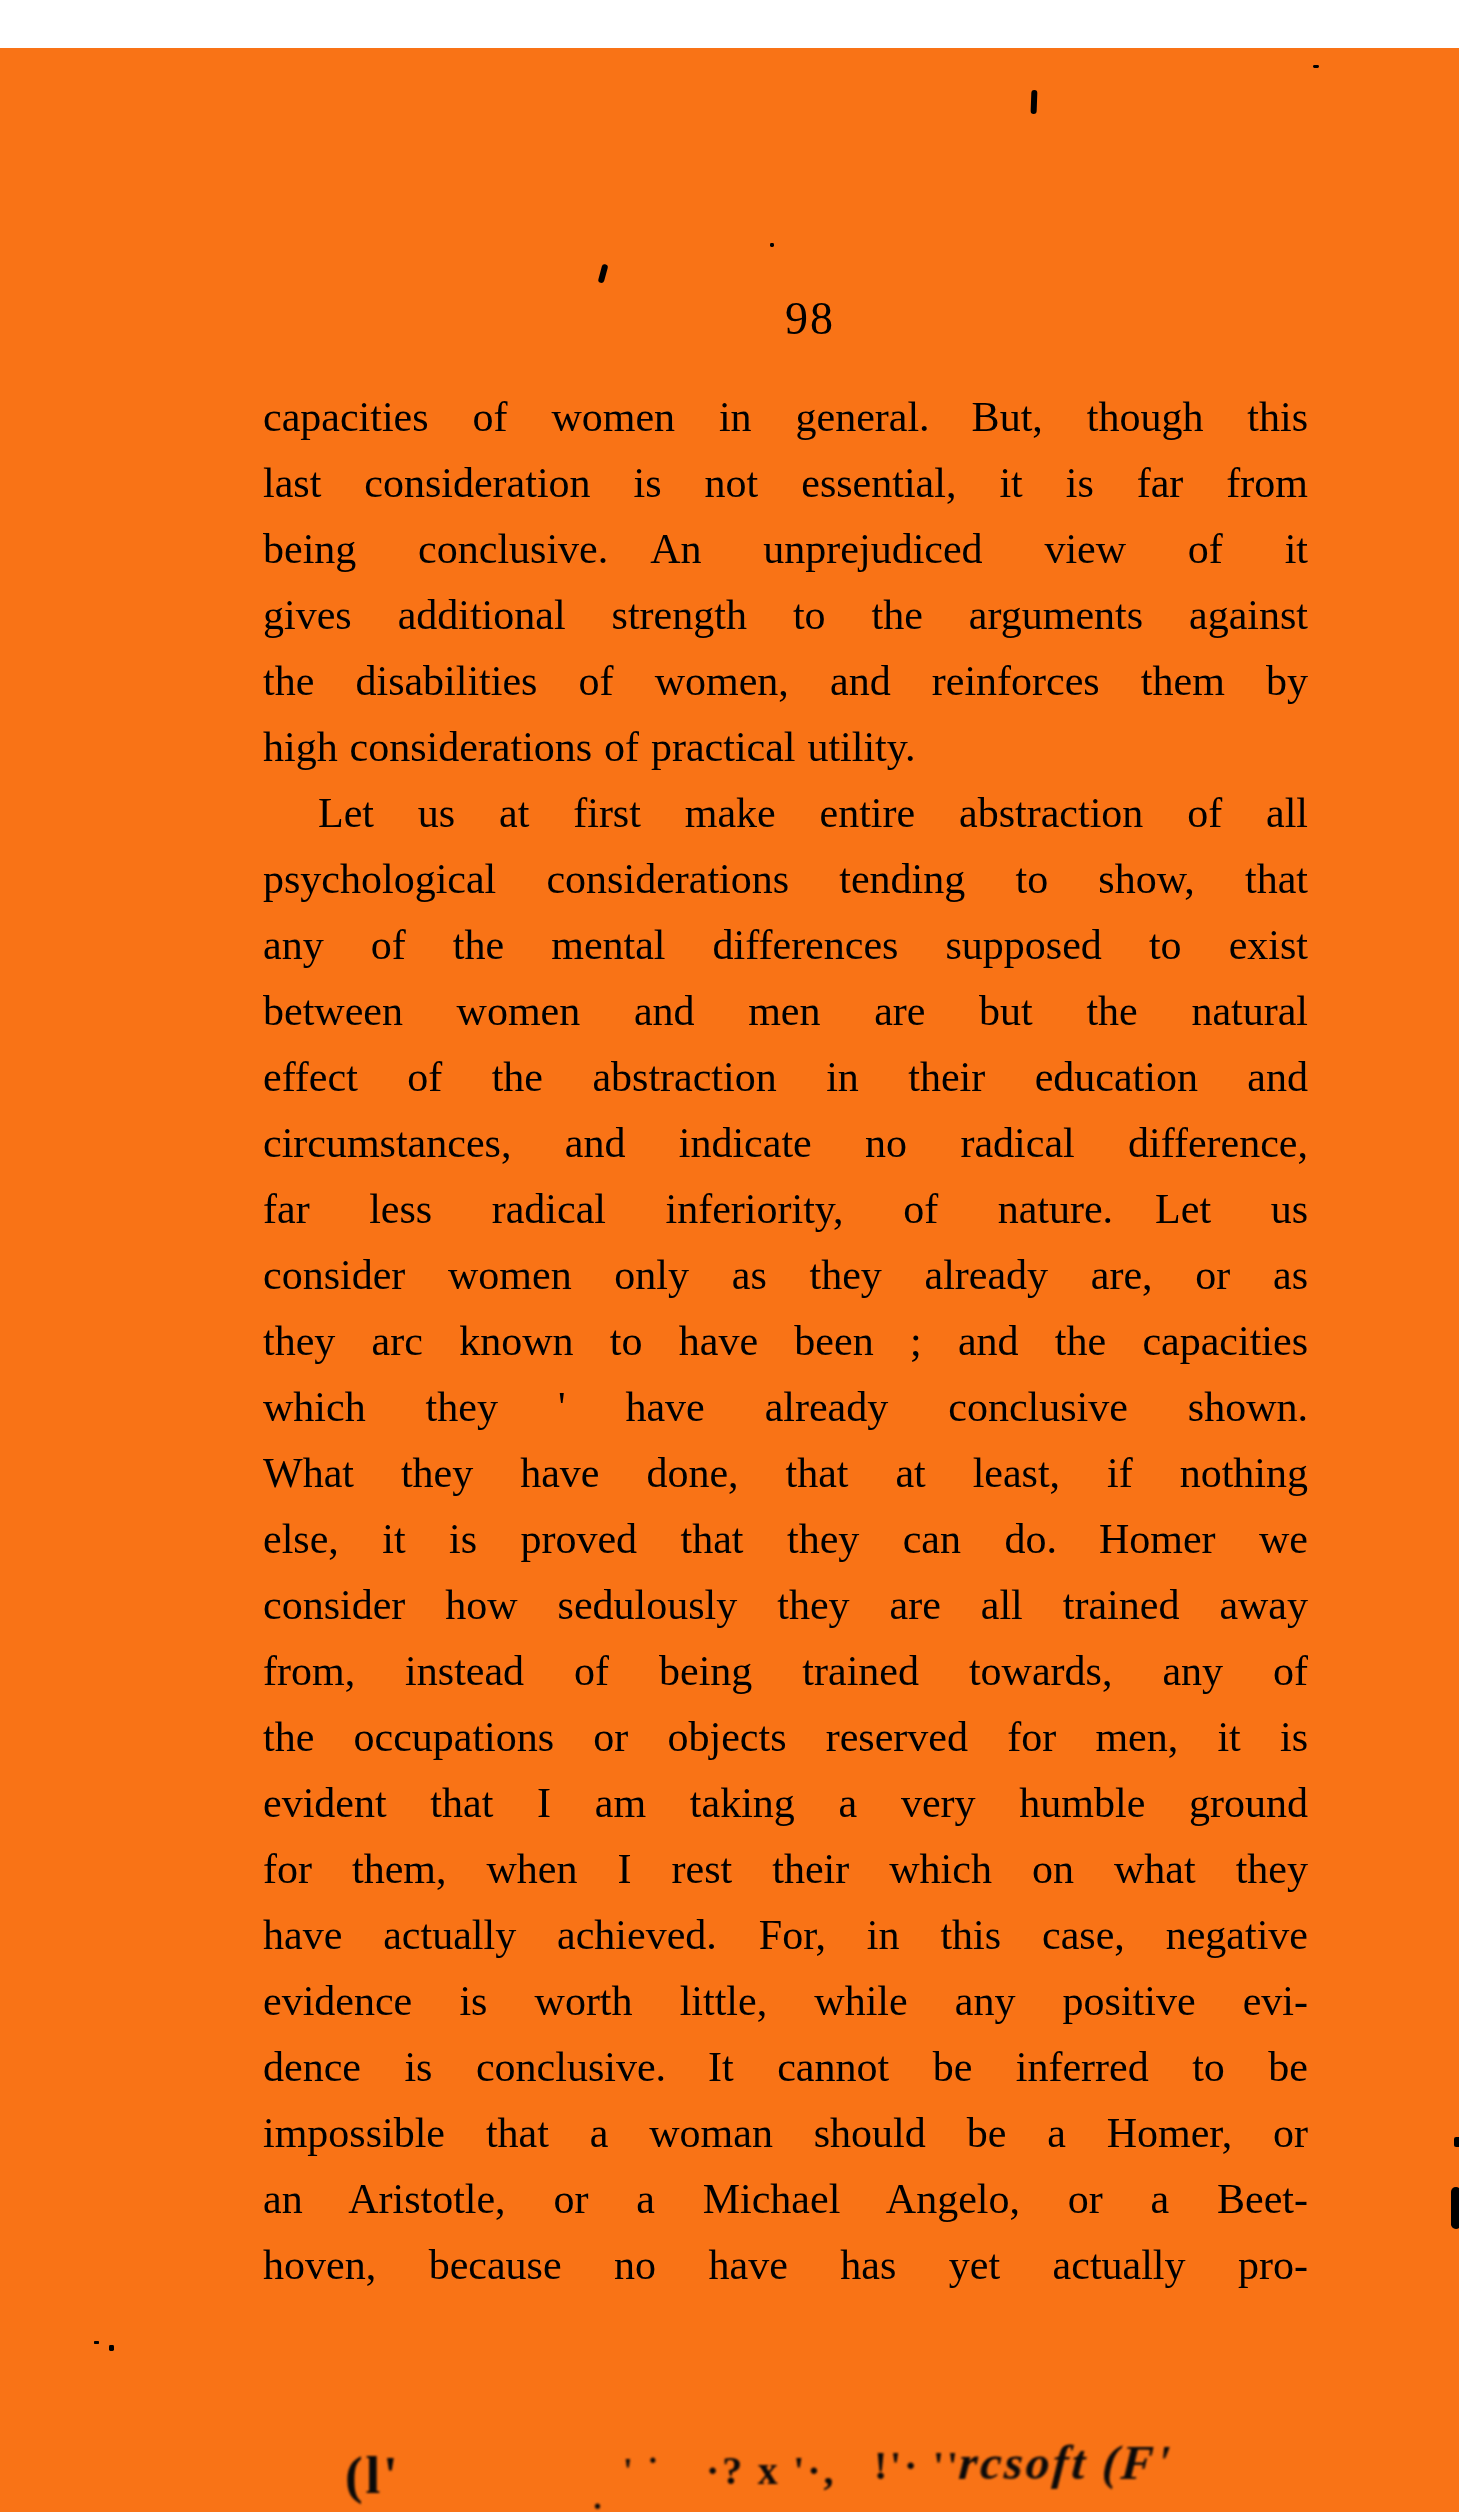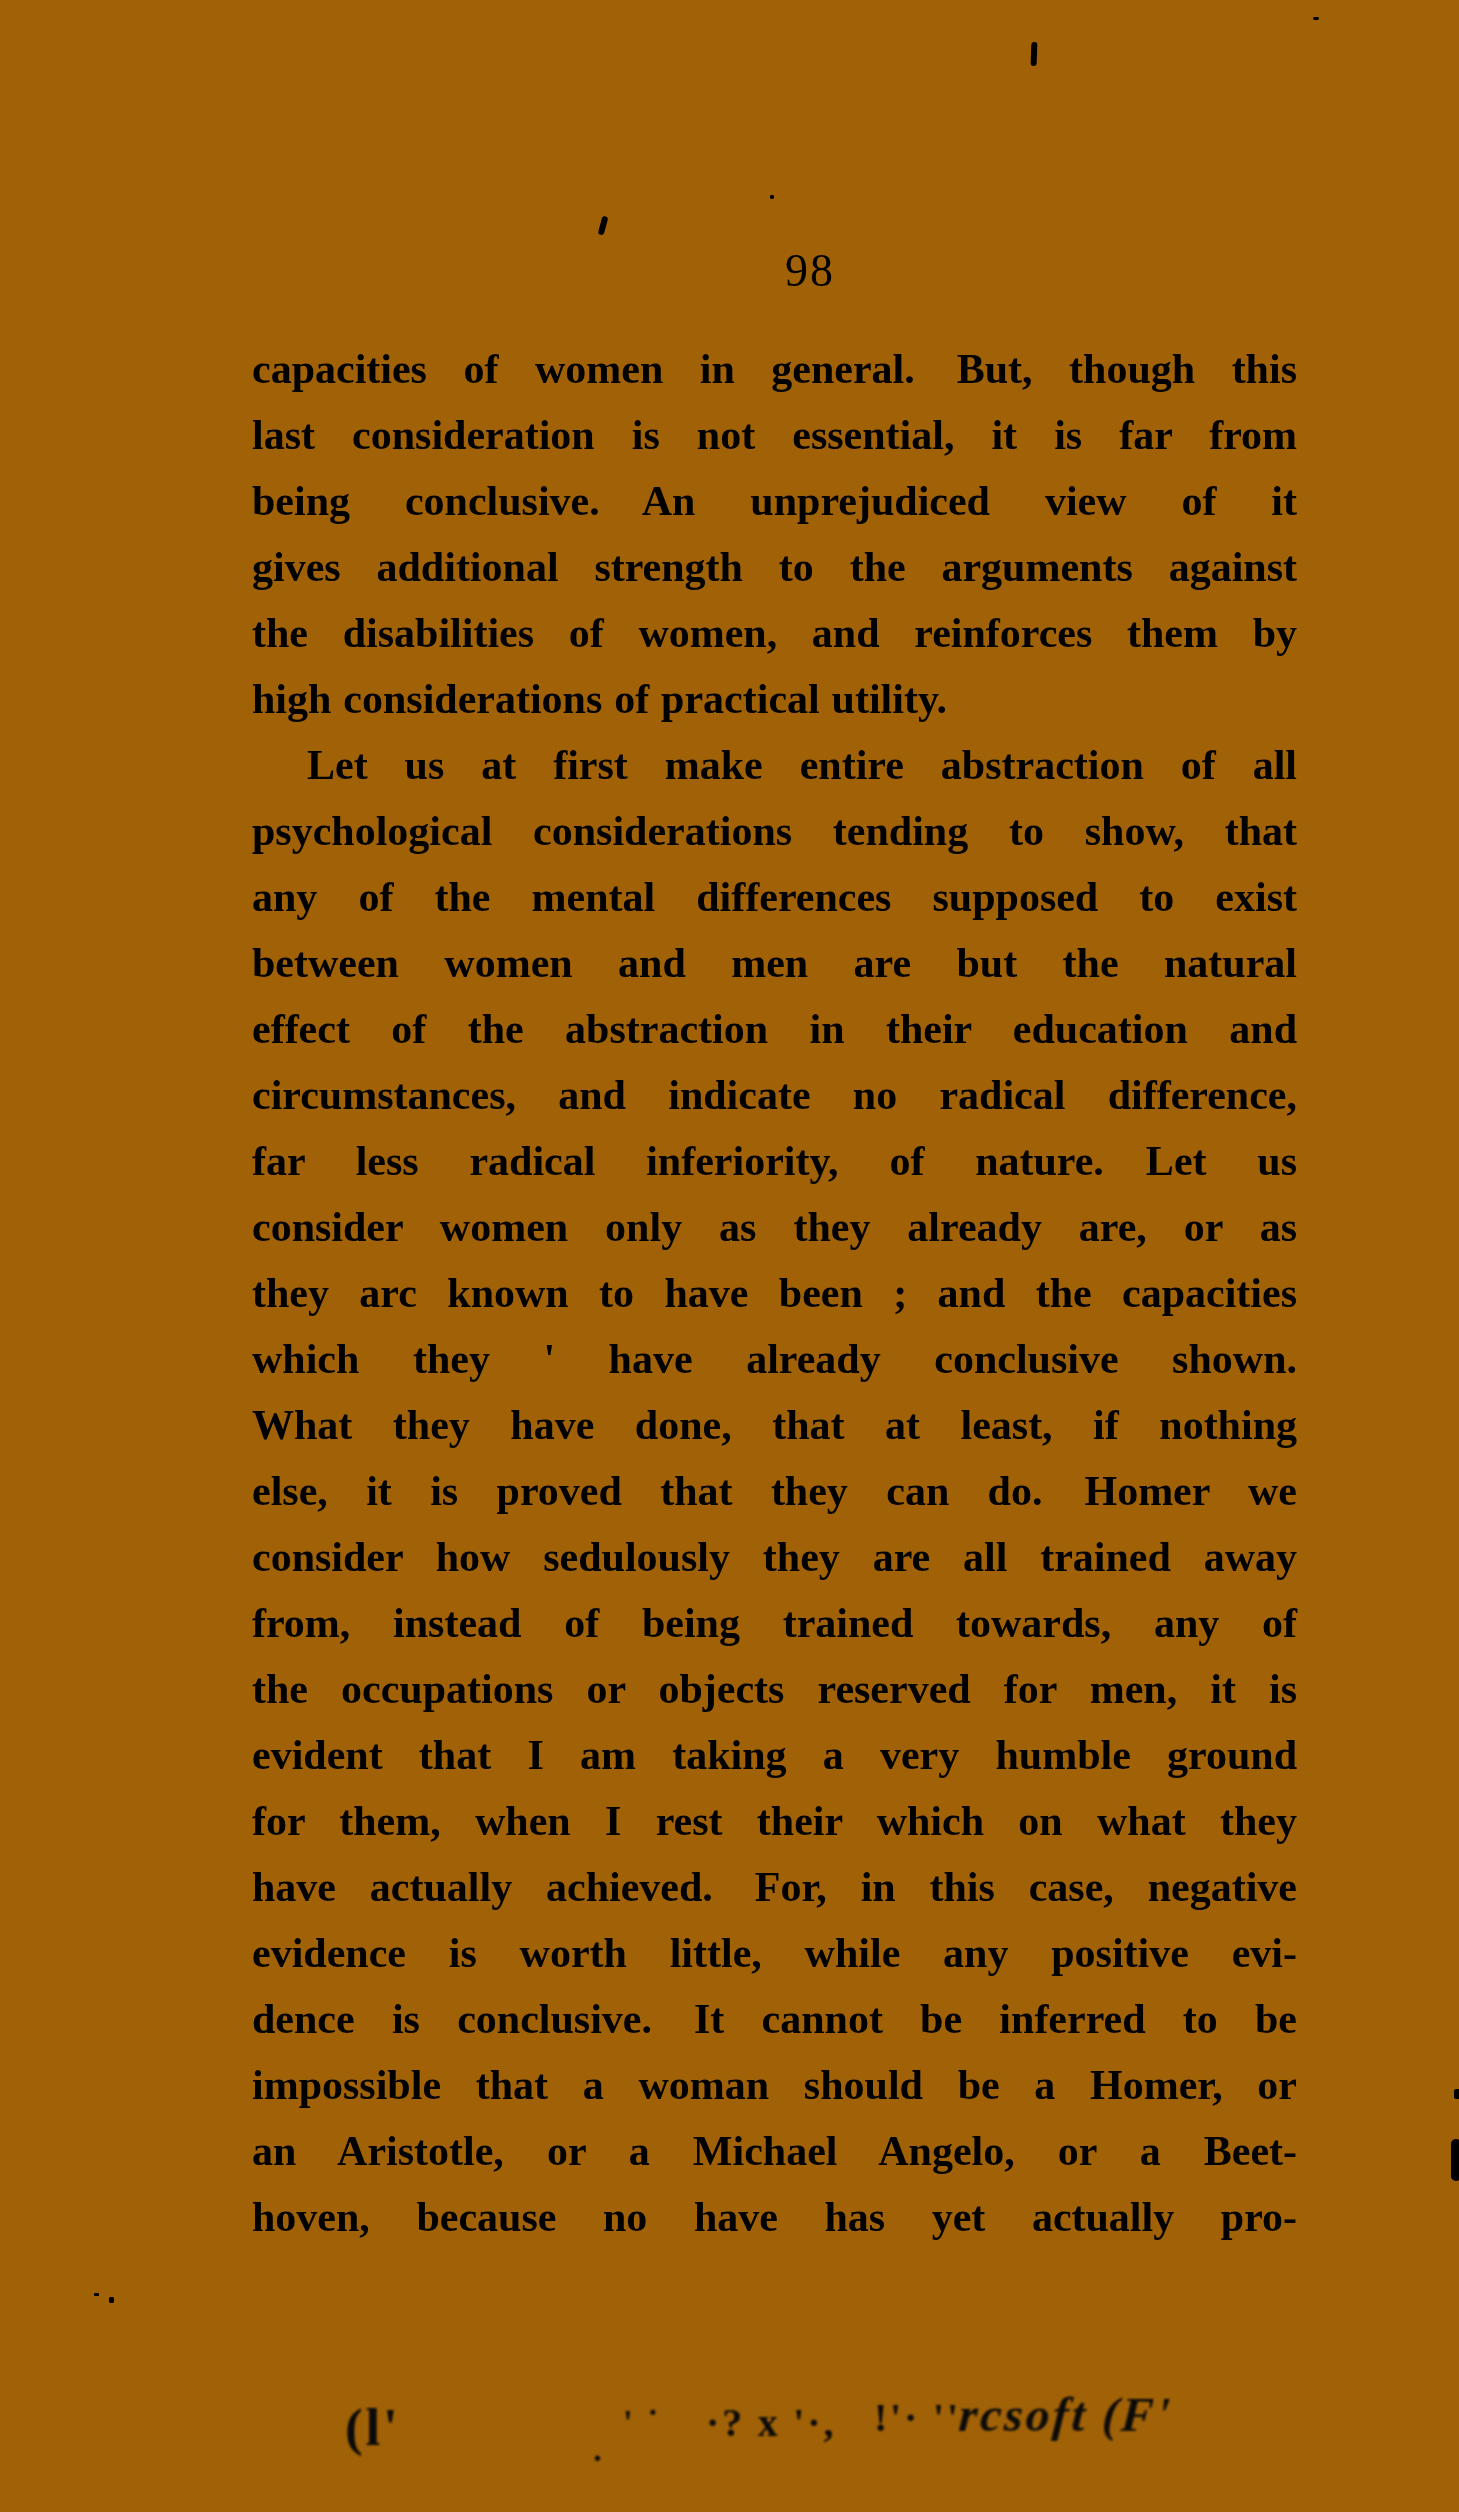--- a/index.html
+++ b/index.html
@@ -6,33 +6,34 @@
   body {
     width: 1459px; height: 2512px;
     background: #ffffff;
     font-family: "Liberation Serif", "DejaVu Serif", serif;
     color: #000;
     position: relative;
     overflow: hidden;
   }
   #scan-page {
     position: absolute; inset: 0;
-    background: #a16207;
+    background: #f97316;
+    margin-top: 48px;
   }
   #page-number {
     position: absolute;
     left: 751px; top: 244px; width: 118px;
     text-align: center;
     font-size: 46px;
     letter-spacing: 2.1px;
     font-weight: 500;
   }
   #text-block {
     position: absolute;
-    left: 252px; top: 336px; width: 1045px; font-weight: bold;
+    left: 263px; top: 336px; width: 1045px;
   }
   .line {
     height: 66px;
     line-height: 66px;
     font-size: 42px;
     white-space: normal;
     text-align: justify;
     text-align-last: justify;
     text-justify: inter-word;
     word-spacing: 1.4px;

